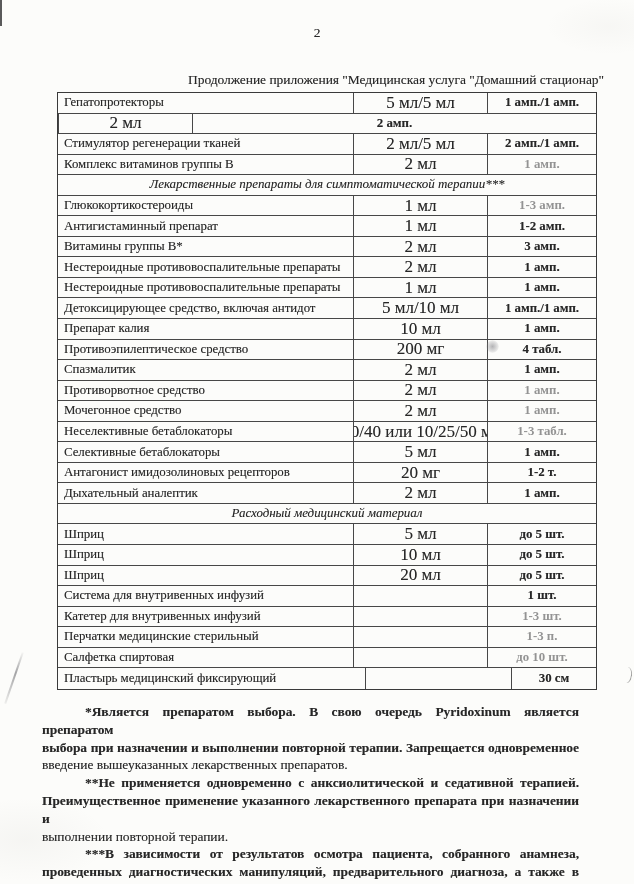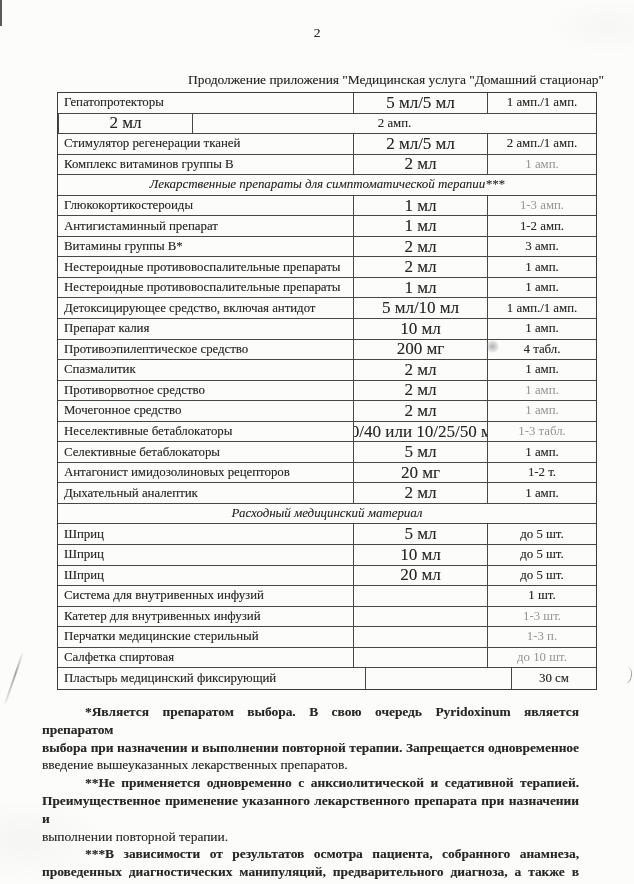--- a/index.html
+++ b/index.html
@@ -38,21 +38,21 @@
   .row{
     display:flex;align-items:stretch;
     height:20.55px;box-sizing:border-box;
     border-bottom:1px solid #474747;
     font-size:12.8px;
   }
   .row:last-child{border-bottom:none;gap:12px;}
   .cell{display:flex;align-items:center;box-sizing:border-box;white-space:nowrap;overflow:hidden;}
   .cell-name{width:295px;padding-left:6px;padding-right:3px;}
   .cell-dose{width:134px;border-left:1px solid #474747;justify-content:center;font-size:17px;}
-  .cell-qty{flex:1;border-left:1px solid #474747;justify-content:center;}
+  .cell-qty{flex:1;border-left:1px solid #474747;justify-content:center;font-weight:bold;}
   .section-row{
     display:flex;align-items:center;justify-content:center;
     height:20.55px;box-sizing:border-box;
     border-bottom:1px solid #474747;
     font-size:12.9px;white-space:nowrap;font-style:italic;
   }
   .faded{color:#939393;text-shadow:none;}
 
   .notes{
     position:absolute;left:42px;top:703px;width:537px;

